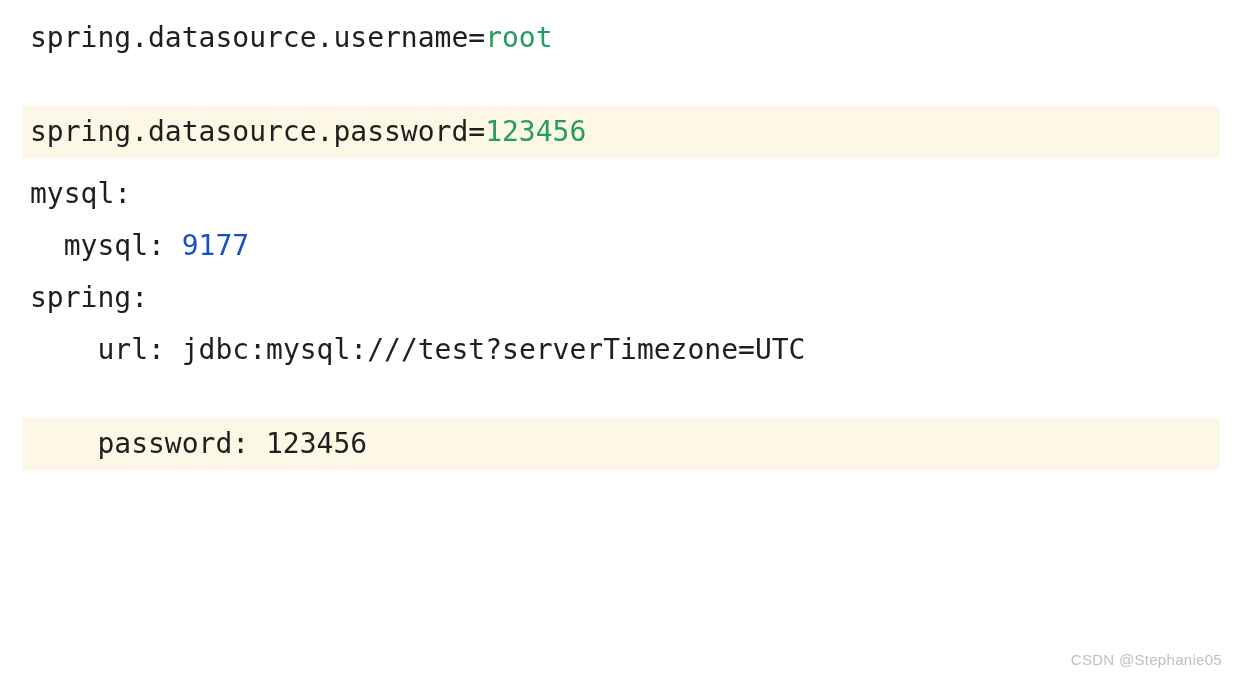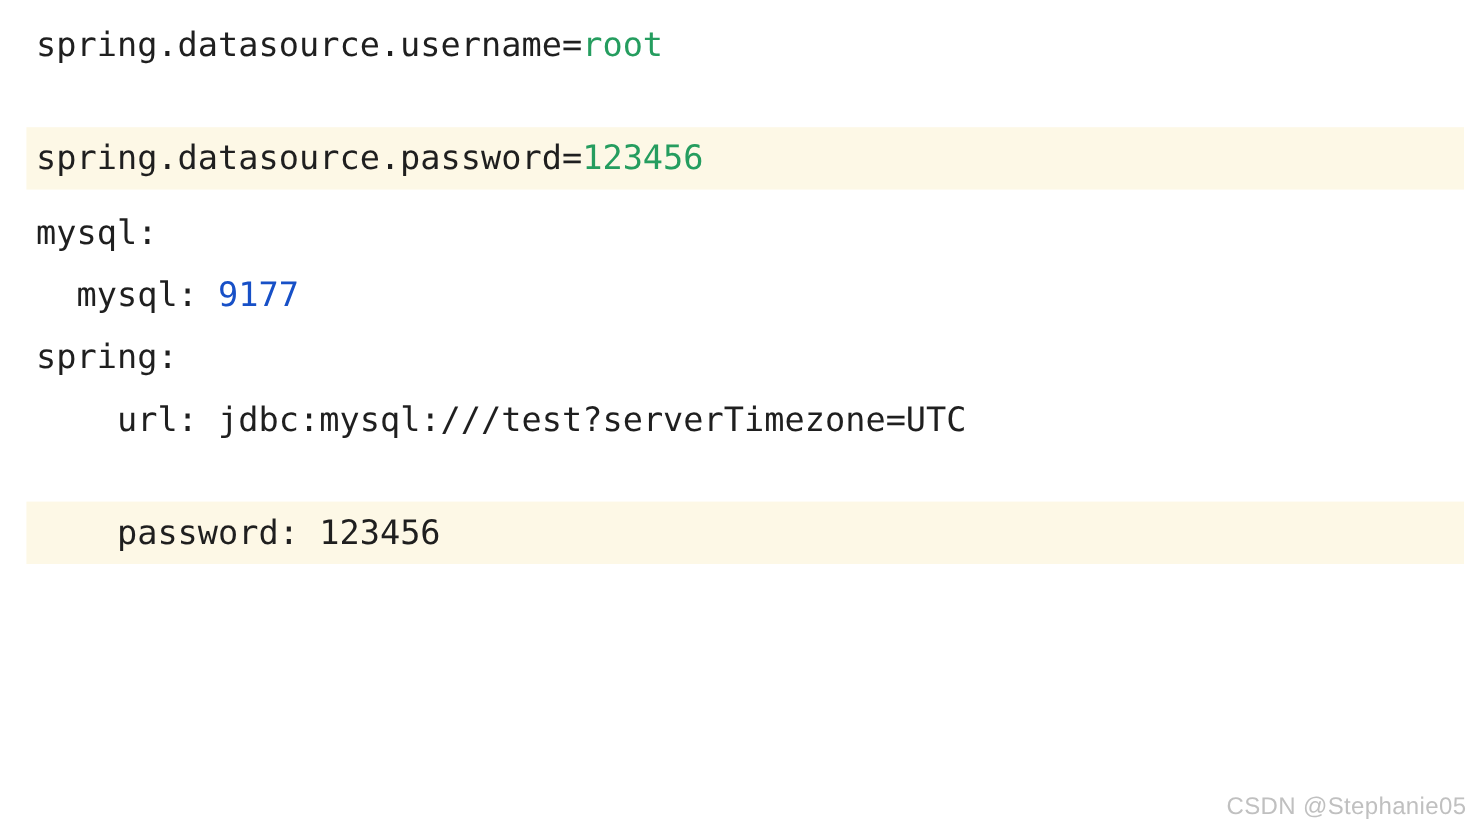--- a/index.html
+++ b/index.html
@@ -35,23 +35,23 @@
   .key   { color: #1f1f1f; }
   .eq    { color: #1f1f1f; }
   .green { color: #259d5f; }
   .num   { color: #1750c7; }
   .colon { color: #1f1f1f; }
   .plain { color: #1f1f1f; }
 
   .watermark {
     position: absolute;
     right: 14px;
-    bottom: 10px;
+    bottom: 26px;
     font-family: Arial, sans-serif;
-    font-size: 20px;
+    font-size: 15px;
     color: #c0c0c0;
     letter-spacing: 0.3px;
   }
 </style>
 </head>
 <body>
 
 <div class="code-area">
 
 

